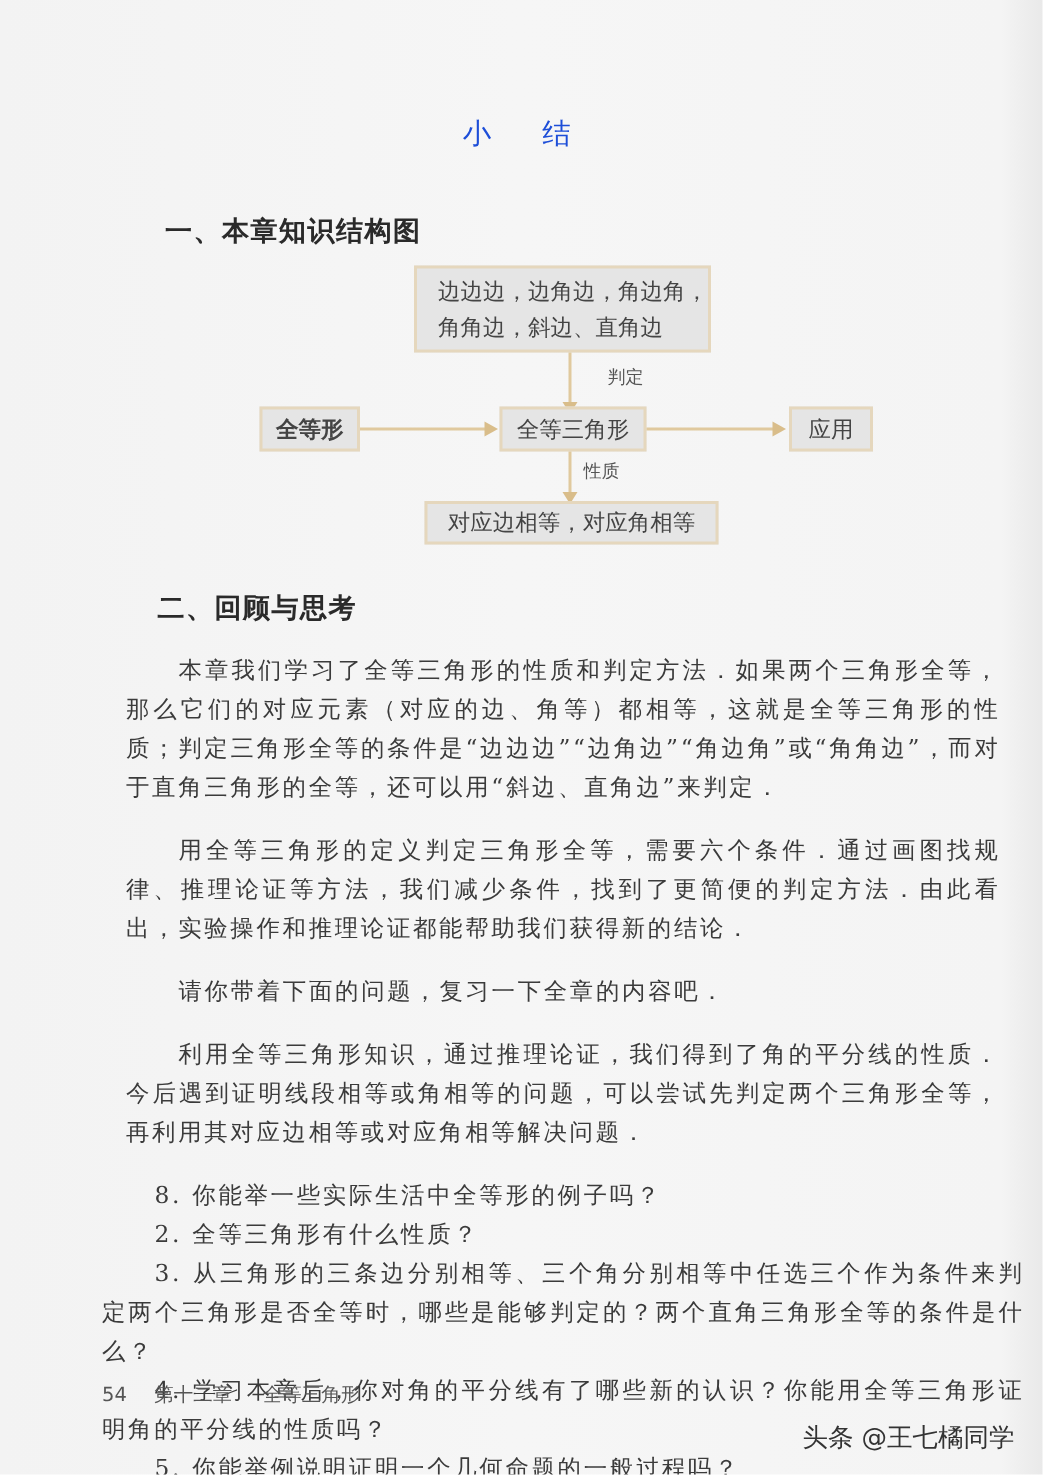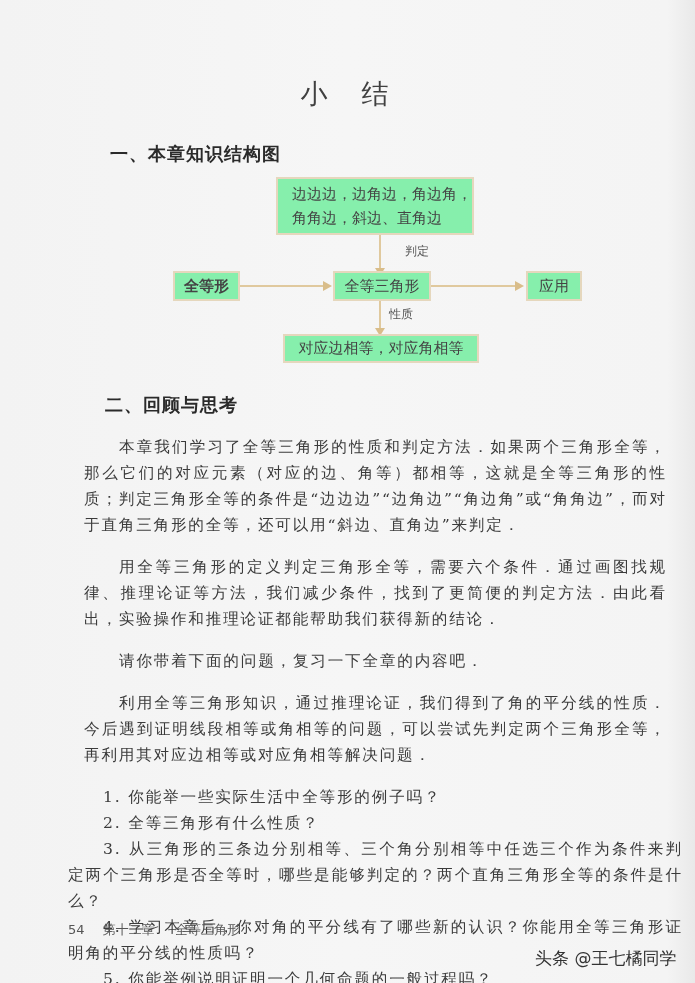--- a/index.html
+++ b/index.html
@@ -5,28 +5,28 @@
   html, body { margin: 0; padding: 0; }
   body {
     width: 695px; height: 983px; overflow: hidden; position: relative;
     background: linear-gradient(to right, #f3f3f3 0%, #f6f6f6 50%, #f4f4f4 96%, #e9e9e9 100%);
     font-family: "DejaVu Serif", "Liberation Serif", serif;
     color: #3a3a3a;
   }
   .abs { position: absolute; }
   .title {
     left: 0; width: 695px; top: 76px; text-align: center;
-    font-size: 27px; letter-spacing: 34px; color: #404040; padding-left: 28px; box-sizing: border-box;
+    font-size: 19px; letter-spacing: 34px; color: #1d4ed8; padding-left: 28px; box-sizing: border-box;
   }
   .h2 {
     font-family: "DejaVu Sans", "Liberation Sans", sans-serif; font-weight: bold;
     font-size: 18px; color: #2a2a2a; letter-spacing: 1px;
   }
   .box {
-    position: absolute; border: 2px solid #e5d7bd; background: #86efac;
+    position: absolute; border: 2px solid #e5d7bd; background: #e5e5e5;
     box-sizing: border-box; font-size: 15px; color: #444;
     display: flex; align-items: center; justify-content: center; text-align: center;
   }
   .line { position: absolute; background: #e0c99e; }
   .arrow-down {
     position: absolute; width: 0; height: 0;
     border-left: 5px solid transparent; border-right: 5px solid transparent;
     border-top: 8px solid #d9bd8a;
   }
   .arrow-right {
@@ -81,21 +81,21 @@
   <div class="box" style="left:283px; top:334px; width:196px; height:29px;">对应边相等，对应角相等</div>
 </div>
 
 <div class="abs h2" style="left:105px; top:393px;">二、回顾与思考</div>
 
 <div class="body-text" style="top:418px;">
   <p class="para">本章我们学习了全等三角形的性质和判定方法．如果两个三角形全等，那么它们的对应元素（对应的边、角等）都相等，这就是全等三角形的性质；判定三角形全等的条件是“边边边”“边角边”“角边角”或“角角边”，而对于直角三角形的全等，还可以用“斜边、直角边”来判定．</p>
   <p class="para">用全等三角形的定义判定三角形全等，需要六个条件．通过画图找规律、推理论证等方法，我们减少条件，找到了更简便的判定方法．由此看出，实验操作和推理论证都能帮助我们获得新的结论．</p>
   <p class="para">请你带着下面的问题，复习一下全章的内容吧．</p>
   <p class="para">利用全等三角形知识，通过推理论证，我们得到了角的平分线的性质．今后遇到证明线段相等或角相等的问题，可以尝试先判定两个三角形全等，再利用其对应边相等或对应角相等解决问题．</p>
-  <p class="q">1. 你能举一些实际生活中全等形的例子吗？</p>
+  <p class="q">8. 你能举一些实际生活中全等形的例子吗？</p>
   <p class="q">2. 全等三角形有什么性质？</p>
   <p class="q">3. 从三角形的三条边分别相等、三个角分别相等中任选三个作为条件来判定两个三角形是否全等时，哪些是能够判定的？两个直角三角形全等的条件是什么？</p>
   <p class="q">4. 学习本章后，你对角的平分线有了哪些新的认识？你能用全等三角形证明角的平分线的性质吗？</p>
   <p class="q">5. 你能举例说明证明一个几何命题的一般过程吗？</p>
 </div>
 
 <div class="abs footer" style="left:68px; top:921px;">
   <span>54</span>
   <span style="display:inline-block; width:10px;"></span>
   <span>第十二章</span>

